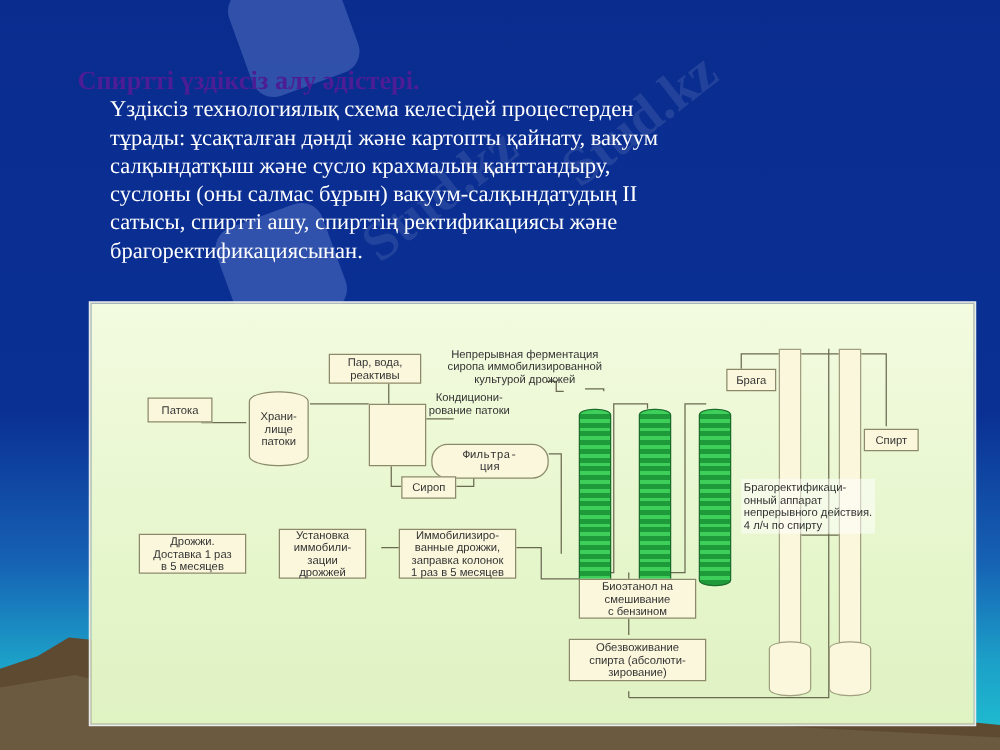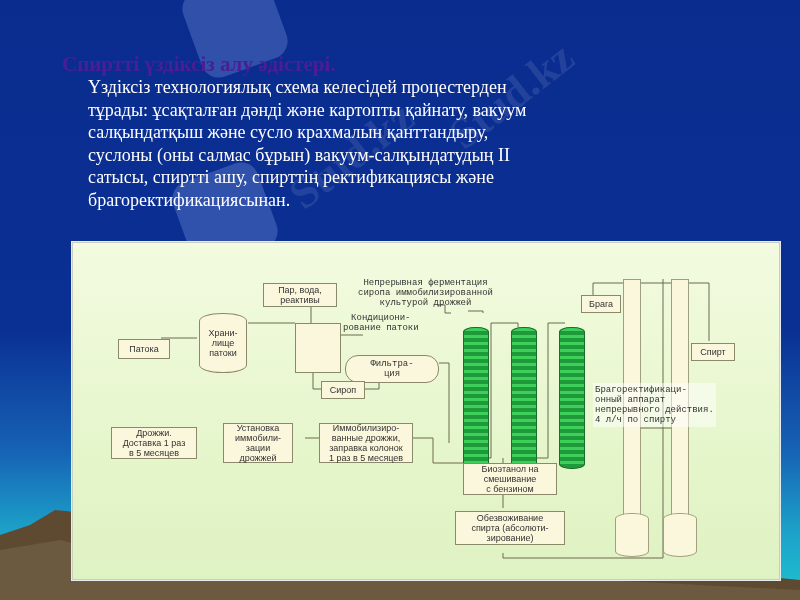--- a/index.html
+++ b/index.html
@@ -6,21 +6,21 @@
   body{width:800px;height:600px;position:relative;overflow:hidden;font-family:"Liberation Serif",serif;
     background:linear-gradient(180deg,#0a2c8f 0%,#0a3094 55%,#1662b4 75%,#1c9fc8 88%,#1fc3d2 100%);}
   .hill{position:absolute;left:0;bottom:0;width:800px;height:160px;}
   .wm{position:absolute;color:rgba(255,255,255,0.10);font-family:"Liberation Serif",serif;font-weight:bold;font-size:44px;transform:rotate(-38deg);white-space:nowrap;}
   .badge{position:absolute;width:90px;height:90px;border-radius:18px;background:rgba(120,150,220,0.35);transform:rotate(-20deg);}
   .title{position:absolute;left:62px;top:52px;color:#4c1d95;font-weight:bold;font-size:21px;}
   .para{position:absolute;left:88px;top:76px;width:680px;color:#fff;font-size:18px;line-height:22.5px;}
   .para span{display:block;}
   .figure{position:absolute;left:72px;top:242px;width:706px;height:336px;background:linear-gradient(180deg,#f3fbe0 0%,#e6f6cc 60%,#dff2c2 100%);border:1px solid #c9cfc0;box-shadow:0 0 0 1px #e8ecec;}
   .box{position:absolute;background:#fbf7dc;border:1px solid #8a8a6a;font-family:"Liberation Sans",sans-serif;font-size:9px;line-height:10px;color:#333;text-align:center;display:flex;align-items:center;justify-content:center;white-space:pre-line;}
-  .lbl{position:absolute;font-family:Liberation Mono, monospace;font-size:9px;line-height:10px;color:#333;white-space:pre-line;}
+  .lbl{position:absolute;font-family:Liberation Sans, sans-serif;font-size:9px;line-height:10px;color:#333;white-space:pre-line;}
   .col{position:absolute;width:24px;height:140px;border-radius:12px/5px;background:repeating-linear-gradient(0deg,#1f9a3a 0 4px,#3dcf5a 4px 7px),#2fb048;border:1px solid #1a6d2b;}
   .tube{position:absolute;width:16px;background:#fbf7dc;border:1px solid #a0a080;}
   .drum{position:absolute;width:32px;height:42px;background:#fbf7dc;border:1px solid #a0a080;border-radius:16px/6px;}
   svg.lines{position:absolute;left:0;top:0;}
 </style>
 </head>
 <body>
 
 <svg class="hill" viewBox="0 0 800 160" preserveAspectRatio="none">
   <path d="M0,95 L30,85 L55,70 L75,72 L100,90 L130,110 L640,110 L700,130 L800,140 L800,160 L0,160 Z" fill="#5e4a30"></path>
@@ -61,21 +61,21 @@
       <path d="M160,195 L176,195"></path>
       <path d="M232,195 L248,195"></path>
       <path d="M340,195 L360,195 L360,220 L402,220"></path>
       <path d="M430,225 L430,215"></path>
       <path d="M430,265 L430,252"></path>
       <path d="M430,315 L430,310 M430,315 L590,315 L590,36"></path>
       <path d="M555,115 L565,115 L565,185 L612,185"></path>
     </g>
   </svg>
 
-  <div class="box" style="left:45px;top:96px;width:50px;height:18px;text-align:right;">
+  <div class="box" style="left:45px;top:75px;width:50px;height:18px;text-align:right;">
     <span>Патока</span>
   </div>
   <div class="box" style="left:126px;top:70px;width:46px;height:58px;border-radius:23px/8px;">
     <span>Храни-
 лище
 патоки</span>
   </div>
   <div class="box" style="left:190px;top:40px;width:72px;height:22px;">
     <span>Пар, вода,
 реактивы</span>

